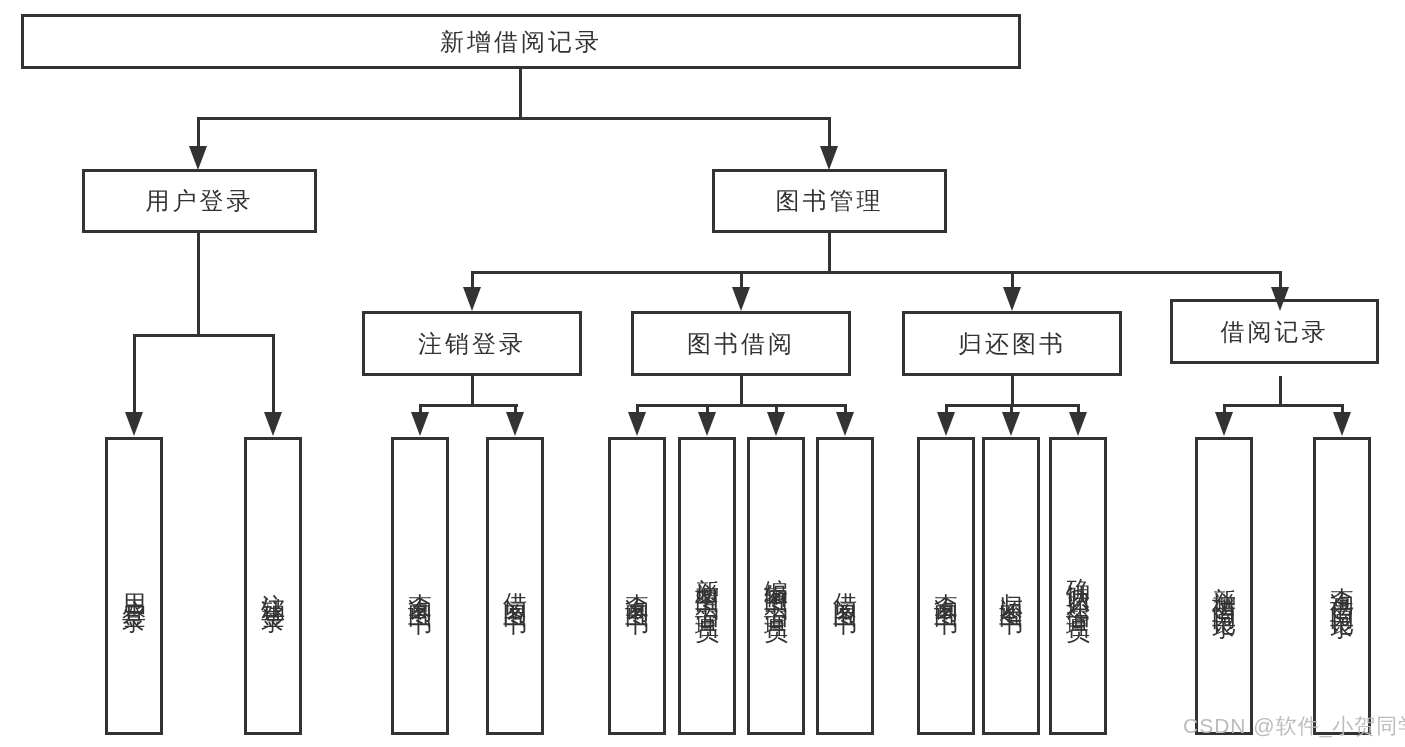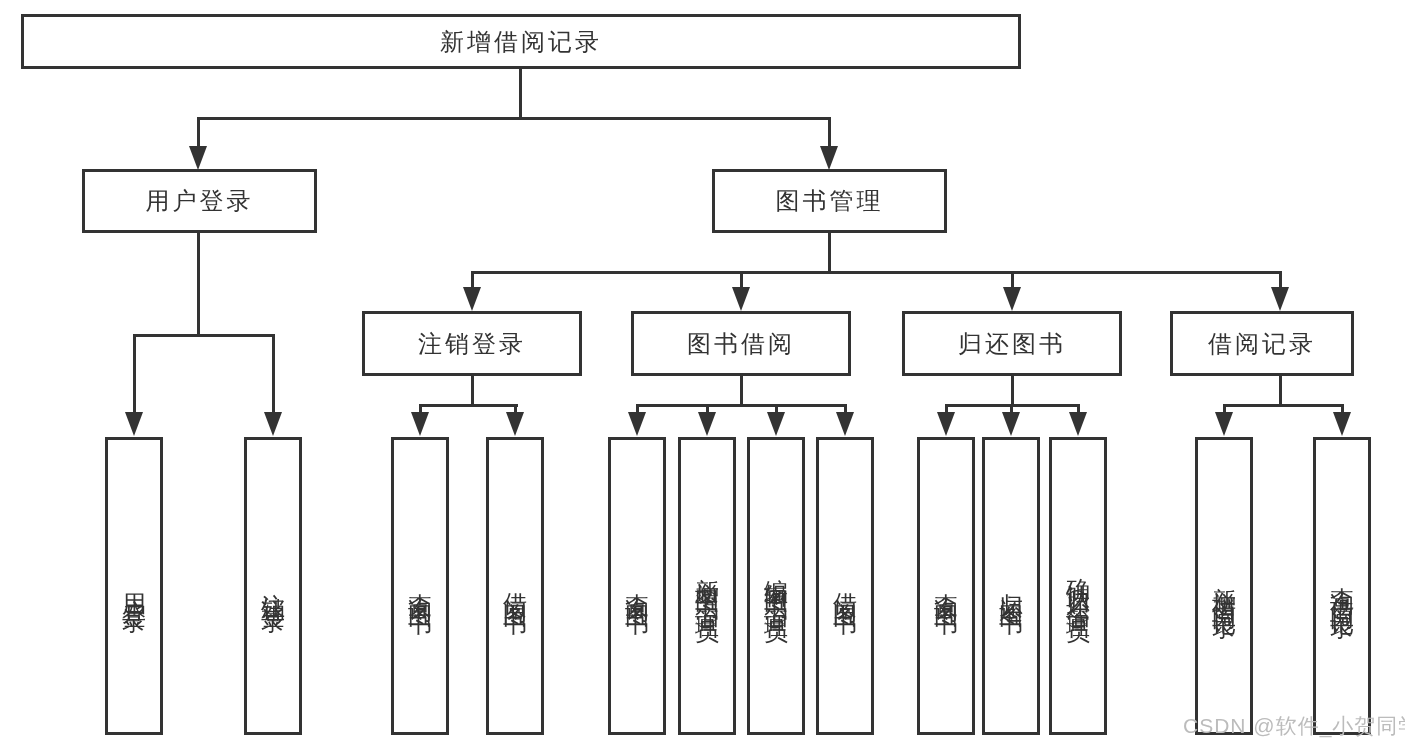--- a/index.html
+++ b/index.html
@@ -65,21 +65,21 @@
 <div class="canvas">
 
   <div class="node" style="left:21px; top:14px; width:1000px; height:55px;">新增借阅记录</div>
 
   <div class="node" style="left:82px; top:169px; width:235px; height:64px;">用户登录</div>
   <div class="node" style="left:712px; top:169px; width:235px; height:64px;">图书管理</div>
 
   <div class="node" style="left:362px; top:311px; width:220px; height:65px;">注销登录</div>
   <div class="node" style="left:631px; top:311px; width:220px; height:65px;">图书借阅</div>
   <div class="node" style="left:902px; top:311px; width:220px; height:65px;">归还图书</div>
-  <div class="node" style="left:1170px; top:311px; width:184px; height:65px;">借阅记录</div>
+  <div class="node" style="left:1170px; top:299px; width:209px; height:65px;">借阅记录</div>
 
   <div class="node vnode" style="left:105px; top:437px; width:58px; height:298px;">用户登录</div>
   <div class="node vnode" style="left:244px; top:437px; width:58px; height:298px;">注销登录</div>
 
   <div class="node vnode" style="left:391px; top:437px; width:58px; height:298px;">查询图书</div>
   <div class="node vnode" style="left:486px; top:437px; width:58px; height:298px;">借阅图书</div>
 
   <div class="node vnode" style="left:608px; top:437px; width:58px; height:298px;">查询图书</div>
   <div class="node vnode" style="left:678px; top:437px; width:58px; height:298px;">新增图书（管理员）</div>
   <div class="node vnode" style="left:747px; top:437px; width:58px; height:298px;">编辑图书（管理员）</div>

